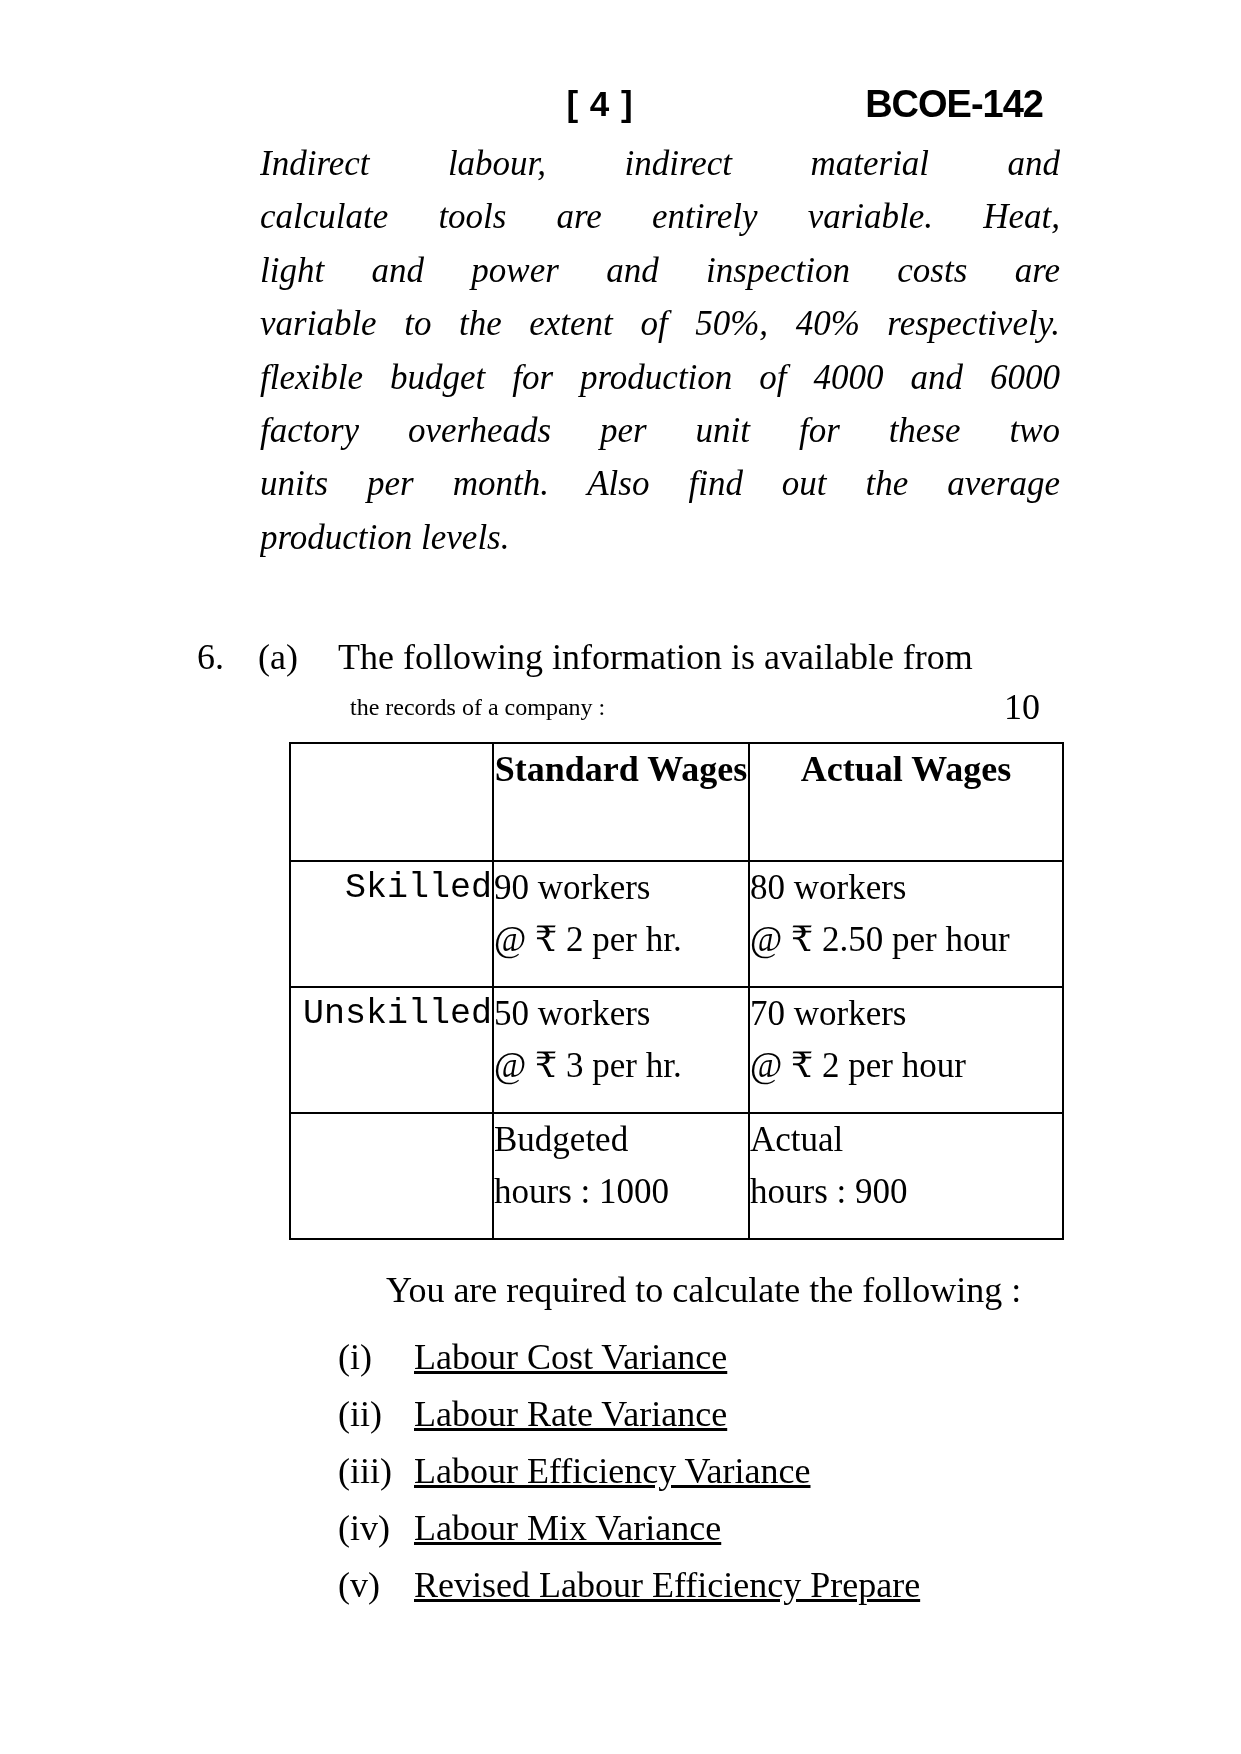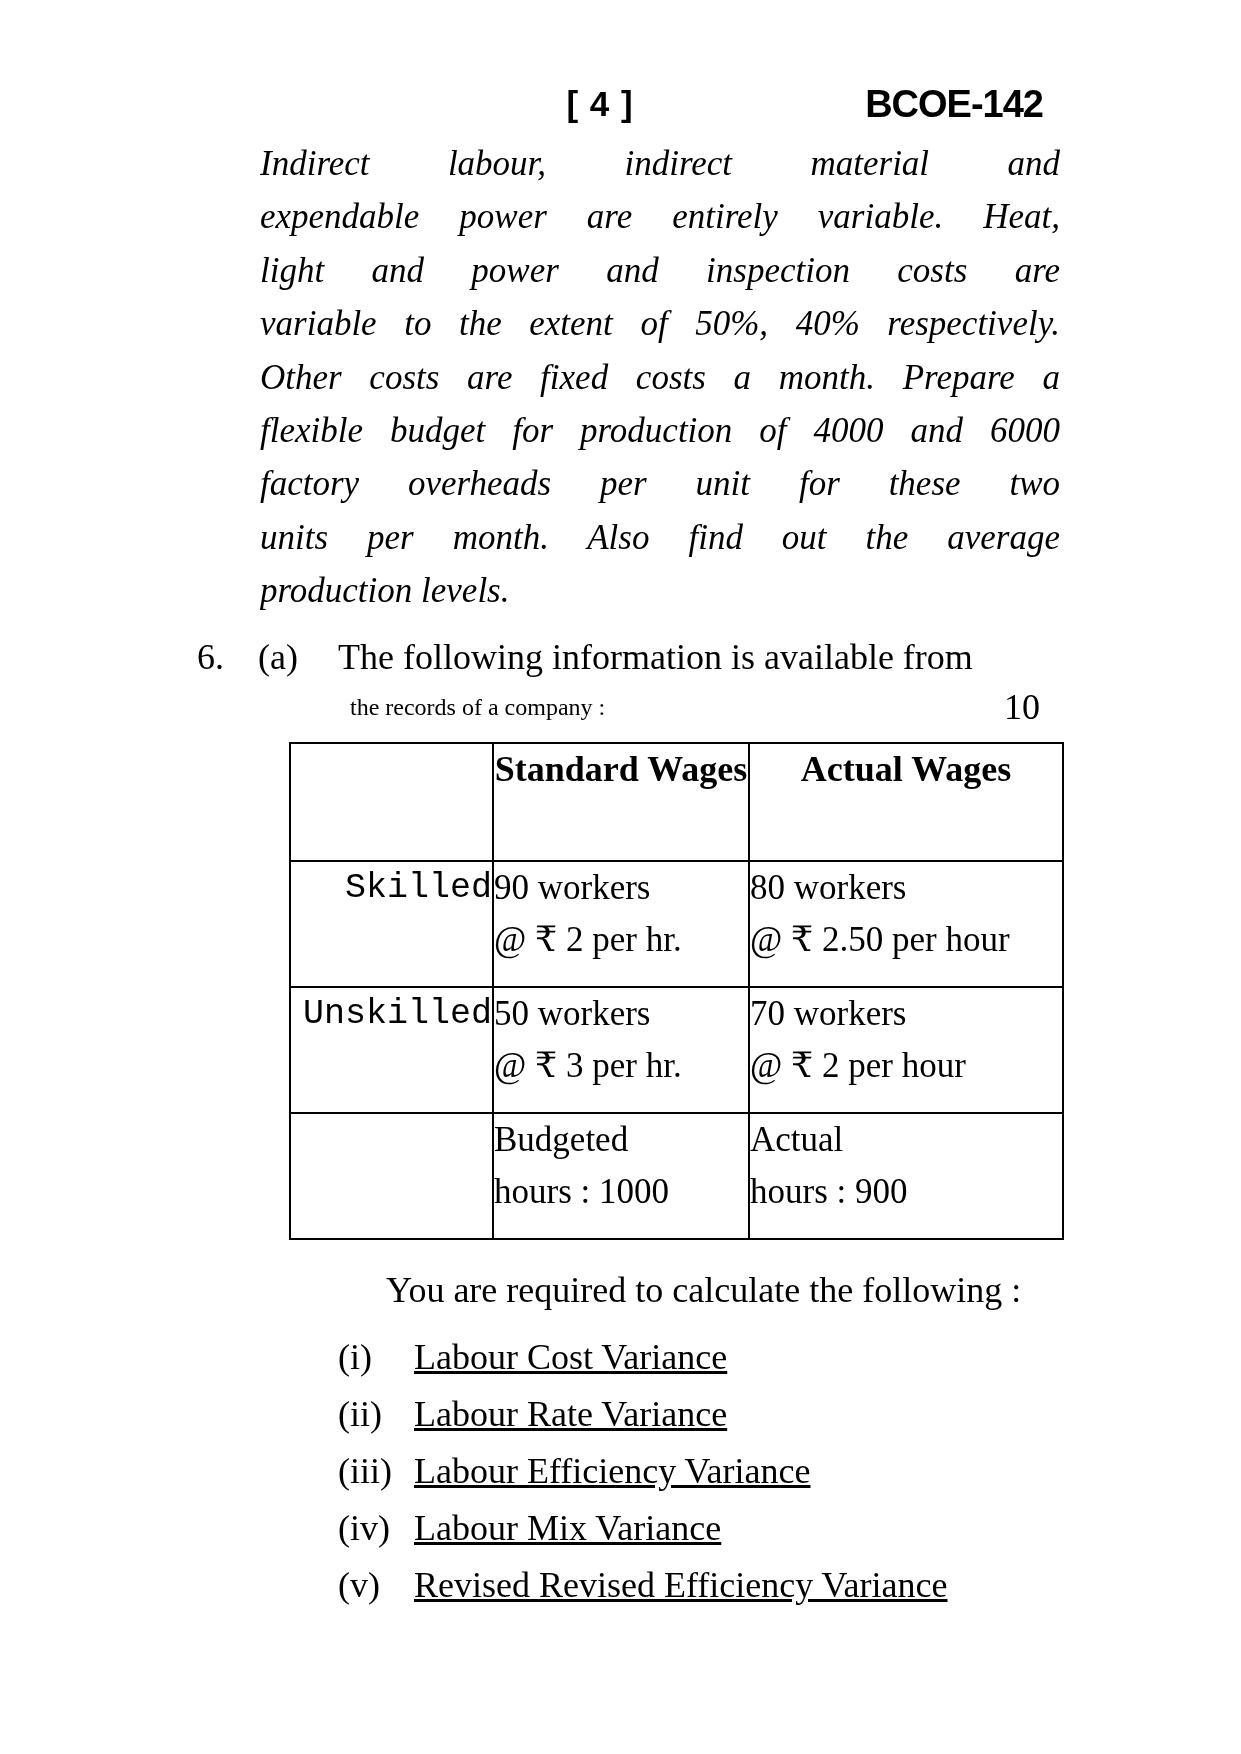--- a/index.html
+++ b/index.html
@@ -82,24 +82,23 @@
 </head>
 <body>
 
 <div class="page">
 
   <div class="page-number">[ 4 ]</div>
   <div class="course-code">BCOE-142</div>
 
   <div class="para">
     <div class="pline">Indirect labour, indirect material and</div>
-    <div class="pline">expendable power are entirely variable. Heat,</div>
+    <div class="pline">calculate tools are entirely variable. Heat,</div>
     <div class="pline">light and power and inspection costs are</div>
     <div class="pline">variable to the extent of 50%, 40% respectively.</div>
-    <div class="pline">Other costs are fixed costs a month. Prepare a</div>
     <div class="pline">flexible budget for production of 4000 and 6000</div>
     <div class="pline">factory overheads per unit for these two</div>
     <div class="pline">units per month. Also find out the average</div>
     <div class="pline last">production levels.</div>
   </div>
 
   <div class="q-number">6.</div>
   <div class="q-part">(a)</div>
   <div class="q-line1">The following information is available from</div>
   <div class="q-line2">the records of a company :</div>
@@ -166,16 +165,16 @@
   <div class="req-item ri-2">
     <span class="numeral">(iii)</span>
     <span class="lbl">Labour Efficiency Variance</span>
   </div>
   <div class="req-item ri-3">
     <span class="numeral">(iv)</span>
     <span class="lbl">Labour Mix Variance</span>
   </div>
   <div class="req-item ri-4">
     <span class="numeral">(v)</span>
-    <span class="lbl">Revised Revised Efficiency Variance</span>
+    <span class="lbl">Revised Labour Efficiency Prepare</span>
   </div>
 
 </div>
 
 </body></html>

